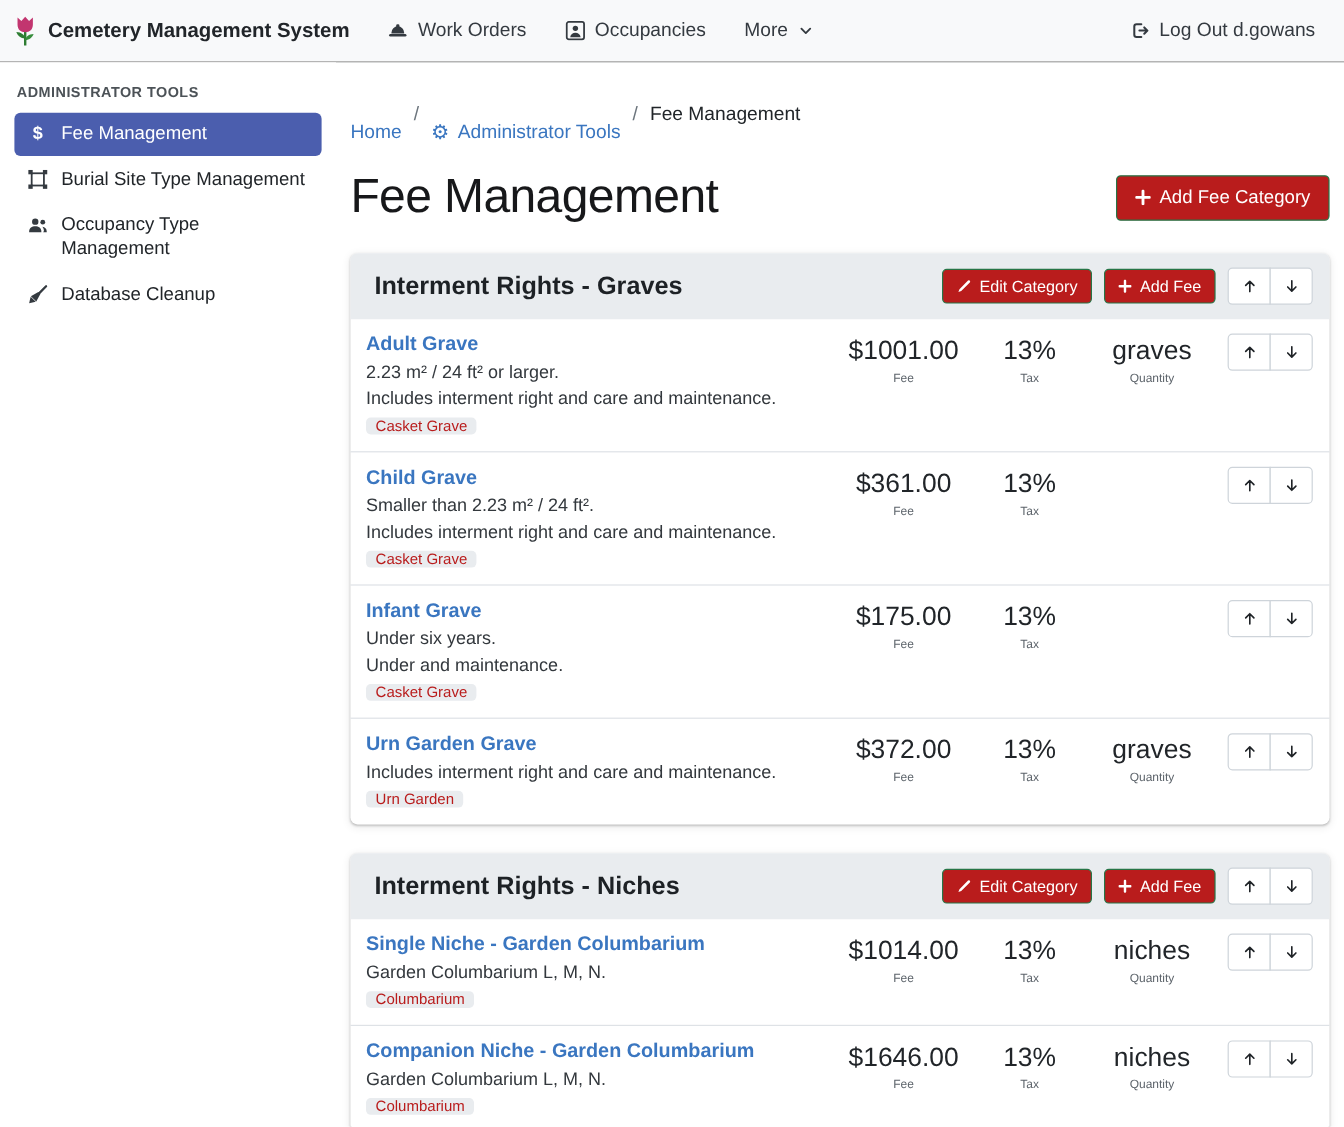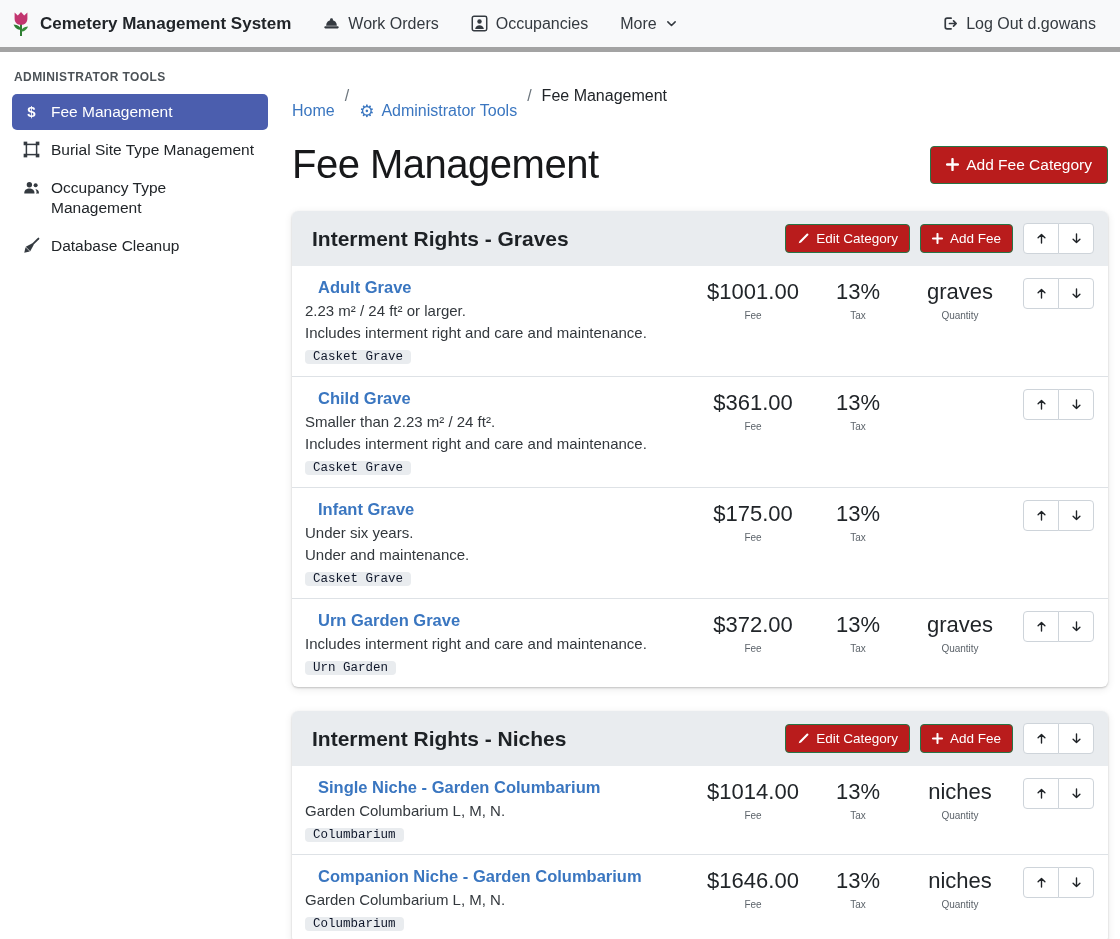--- a/index.html
+++ b/index.html
@@ -5,21 +5,21 @@
   * { box-sizing: border-box; margin: 0; padding: 0; }
   html, body { width: 1120px; height: 939px; overflow: hidden; }
   body {
     font-family: "Liberation Sans", "DejaVu Sans", sans-serif;
     color: #212529; background: #fff;
   }
   button { font-family: inherit; }
 
   
   .navbar {
-    height: 52px; background: #f8f9fa; border-bottom: 5px solid #a3a3a3;
+    height: 52px; background: #f8f9fa; border-bottom: 1px solid #a3a3a3;
     display: flex; align-items: center; padding: 0 24px 0 10px;
   }
   .brand { display: flex; align-items: center; gap: 8px; font-weight: 700; font-size: 17px; color: #212529; cursor: pointer; }
   .nav-links { display: flex; align-items: center; gap: 32px; margin-left: 32px; }
   .nav-link { display: flex; align-items: center; gap: 8px; font-size: 16px; color: #343a40; cursor: pointer; text-decoration: none; }
   .nav-right { margin-left: auto; }
 
   
   .layout { display: flex; height: 887px; }
 
@@ -72,24 +72,24 @@
     display: inline-flex; align-items: center; justify-content: center; cursor: pointer;
   }
   .btn-group .arrow-btn:first-child { border-radius: 4px 0 0 4px; }
   .btn-group .arrow-btn:last-child { border-radius: 0 4px 4px 0; margin-left: -1px; }
 
   
   .fee-row { display: flex; padding: 12px 14px 12px 13px; border-top: 1px solid #dee2e6; }
   .card div.fee-row:first-of-type { border-top: none; }
   .fee-main { flex: 1; padding-right: 10px; min-width: 0; }
   .fee-name { display: inline-block; font-size: 16.5px; font-weight: 700; color: #3a76c0;
-              text-decoration: none; margin-bottom: 5px; cursor: pointer; margin-left: 13px; }
+              text-decoration: none; margin-bottom: 5px; cursor: pointer; }
   .fee-line { font-size: 15px; color: #33383d; margin-bottom: 5px; }
-  .badge { display: inline-block; background: #e9ecef; color: #0f172a; font-size: 12.5px;
-           padding: 0 8px; border-radius: 4px; margin-top: 2px; font-family: Liberation Mono, monospace; }
+  .badge { display: inline-block; background: #e9ecef; color: #b91c1c; font-size: 12.5px;
+           padding: 0 8px; border-radius: 4px; margin-top: 2px; }
   .val-col  { width: 110px; text-align: center; padding-top: 1px; }
   .tax-col  { width: 100px; }
   .qty-col  { width: 104px; }
   .val { font-size: 22px; color: #212529; margin-bottom: 5px; }
   .lbl { font-size: 10px; color: #5d646b; }
   .arrows-col { width: 82px; display: flex; justify-content: flex-end; align-items: flex-start; }
 
   svg { display: block; }
 </style>
 </head>

